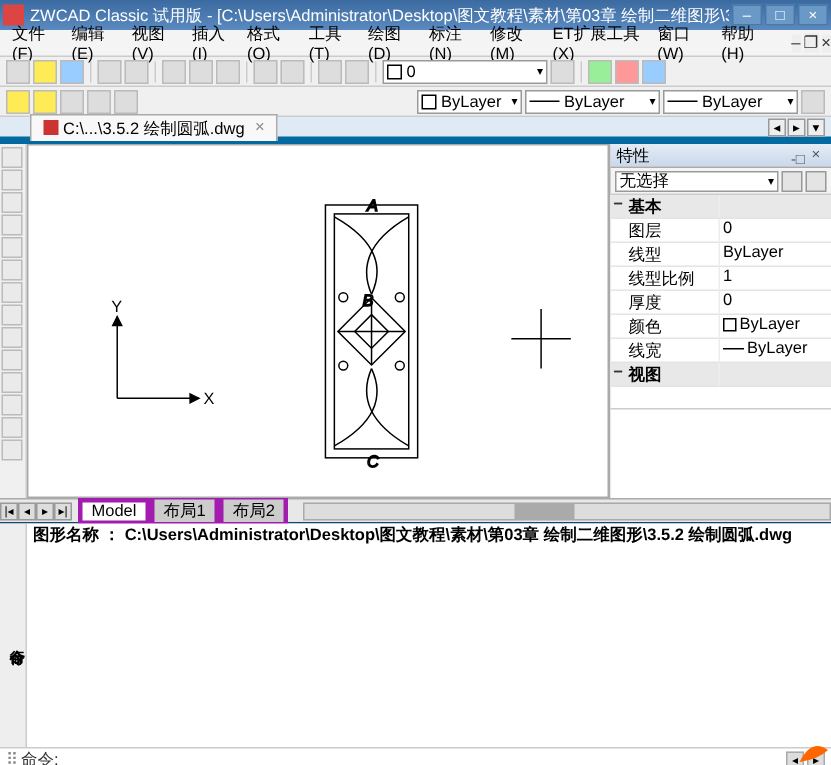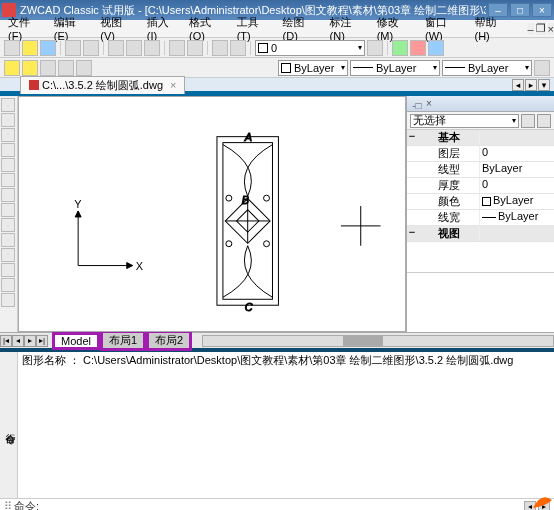--- a/index.html
+++ b/index.html
@@ -41,25 +41,25 @@
   .props .hdr{height:16px;background:linear-gradient(#e4ecf6,#c9d8ea);display:flex;align-items:center;padding:0 4px;border-bottom:1px solid #aaa;}
   .props .hdr .t{flex:1;font-size:11px;}
   .props .hdr .b{width:12px;height:12px;font-size:10px;text-align:center;color:#555;}
   .props .sel{height:18px;display:flex;align-items:center;padding:2px 3px;gap:2px;border-bottom:1px solid #ccc;}
   .props .sel .cb{flex:1;border:1px solid #999;background:#fff;height:14px;font-size:10px;padding:0 2px;display:flex;align-items:center;}
   .props .sel .ic{width:14px;height:14px;border:1px solid #999;background:#e4e4e4;}
   .props .grid{flex:1;overflow:auto;background:#fff;}
   .prow{display:flex;font-size:10px;border-bottom:1px solid #e4e4e4;min-height:14px;}
   .prow.grp{background:#e8e8e8;font-weight:bold;}
   .prow .exp{width:10px;text-align:center;color:#333;}
-  .prow .k{width:62px;padding-left:2px;color:#000;text-align:center;}
+  .prow .k{width:62px;padding-left:2px;color:#000;}
   .prow .v{flex:1;padding-left:2px;color:#000;border-left:1px solid #eee; white-space:nowrap; overflow:hidden;}
   .prow .sw2{display:inline-block;width:9px;height:9px;border:1px solid #000;background:#fff;margin-right:2px;vertical-align:middle;}
   .props .bigbox{height:60px;background:#fff;border-top:1px solid #ccc;}
-  .cmdpanel{display:flex;height:150px;border-top:4px solid #0c4a6e;}
+  .cmdpanel{display:flex;height:150px;border-top:1px solid #0c4a6e;font-weight:bold;}
   .cmdpanel .side{width:18px;background:#eee;border-right:1px solid #ccc;writing-mode:vertical-rl;text-align:center;font-size:10px;padding-top:2px;}
   .cmdpanel .txt{flex:1;background:#fff;font-size:10px;padding:2px 4px;color:#000; font-family:SimSun,monospace; line-height:13px; position:relative;}
   .cmdline{height:16px;background:#fff;border-top:1px solid #ccc;display:flex;align-items:center;padding:0 4px;font-size:10px;gap:2px;}
   .cmdline .lb{color:#333;}
   .cmdline input{flex:1;border:none;outline:none;font-size:10px;}
   .cmdline .sb{width:12px;height:12px;background:#ddd;border:1px solid #aaa;font-size:8px;text-align:center;}
   .brand{position:absolute;right:0;bottom:0;width:26px;height:20px;}
   .brand svg{width:26px;height:20px;}
 </style>
 </head>
@@ -76,20 +76,21 @@
 <div class="menubar">
   <span>文件(F)</span>
   <span>编辑(E)</span>
   <span>视图(V)</span>
   <span>插入(I)</span>
   <span>格式(O)</span>
   <span>工具(T)</span>
   <span>绘图(D)</span>
   <span>标注(N)</span>
   <span>修改(M)</span>
+  <span>ET扩展工具(X)</span>
   <span>窗口(W)</span>
   <span>帮助(H)</span>
   <span style="margin-left:auto"></span>
   <div class="winbtn" style="background:#eee;color:#333;border-color:#aaa">–</div>
   <div class="winbtn" style="background:#eee;color:#333;border-color:#aaa">❐</div>
   <div class="winbtn" style="background:#eee;color:#333;border-color:#aaa">×</div>
 </div>
 
 <div class="toolbar">
   <div class="tb-ico"></div>
@@ -220,20 +221,21 @@
         <g stroke="#000" stroke-width="1">
           <line x1="315" y1="130" x2="355" y2="130"></line>
           <line x1="335" y1="110" x2="335" y2="150"></line>
         </g>
       </svg>
     </div>
   </div>
 
   <div class="props">
     <div class="hdr">
+      <span class="t">特性</span>
       <span class="b">⁃□</span>
       <span class="b">×</span>
     </div>
     <div class="sel">
       <div class="cb">
           <span>无选择</span>
           <span style="margin-left:auto;font-size:8px">▾</span>
         </div>
       <div class="ic"></div>
       <div class="ic"></div>
@@ -246,20 +248,25 @@
         </div>
       <div class="prow">
           <span class="exp"></span>
           <span class="k">图层</span>
           <span class="v">0</span>
         </div>
       <div class="prow">
           <span class="exp"></span>
           <span class="k">线型</span>
           <span class="v">ByLayer</span>
+        </div>
+      <div class="prow">
+          <span class="exp"></span>
+          <span class="k">线型比例</span>
+          <span class="v">1</span>
         </div>
       <div class="prow">
           <span class="exp"></span>
           <span class="k">厚度</span>
           <span class="v">0</span>
         </div>
       <div class="prow">
           <span class="exp"></span>
           <span class="k">颜色</span>
           <span class="v"><span class="sw2"></span><span>ByLayer</span></span>

